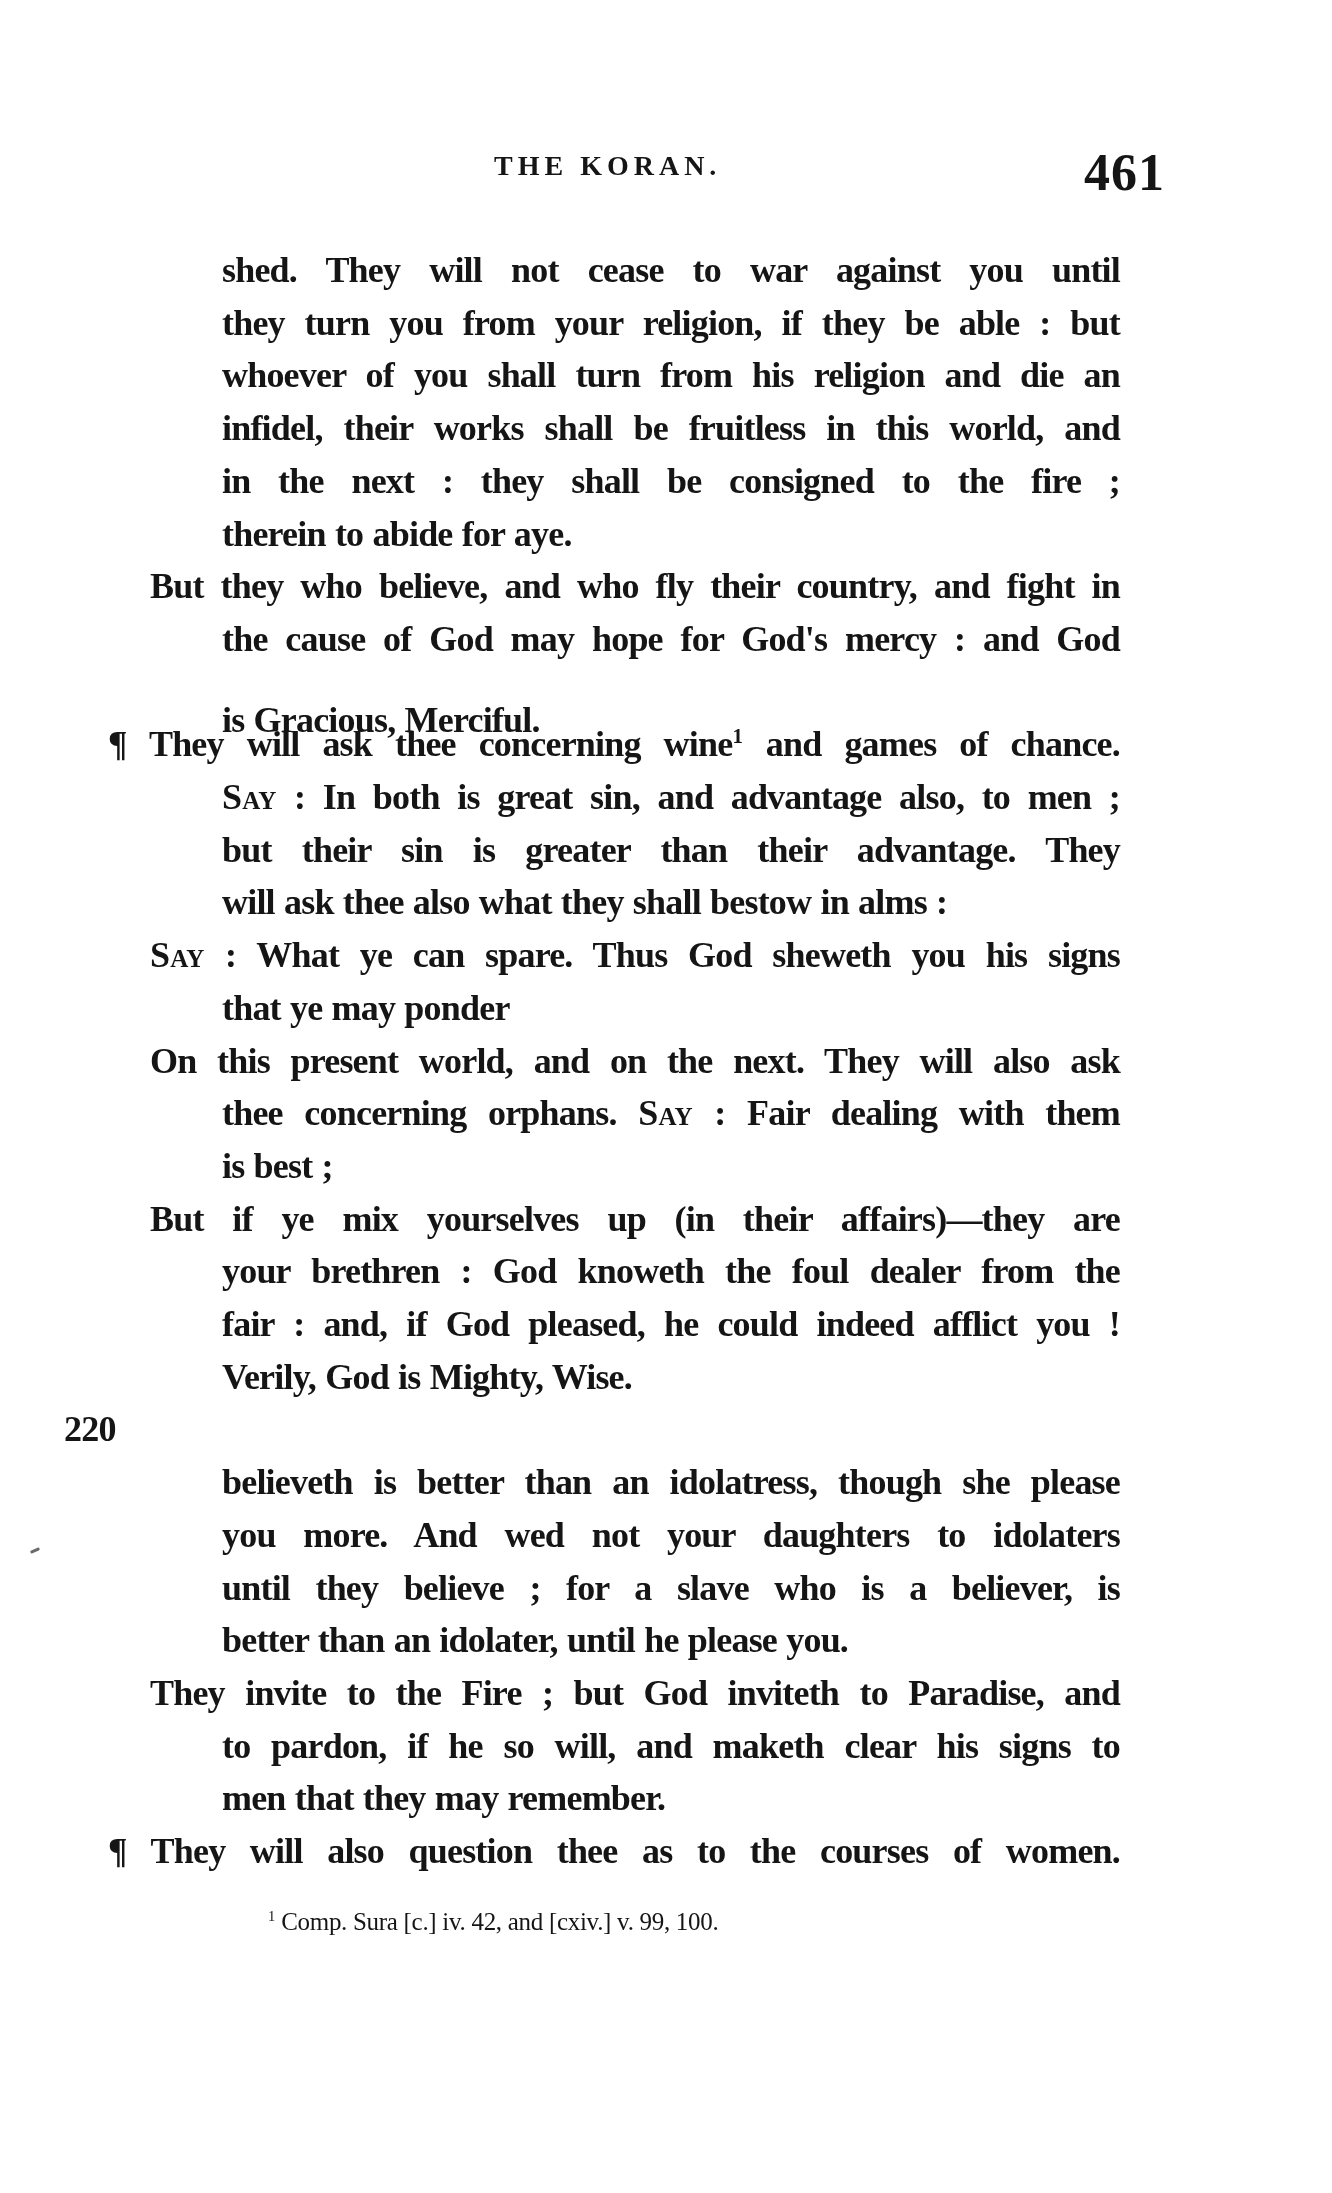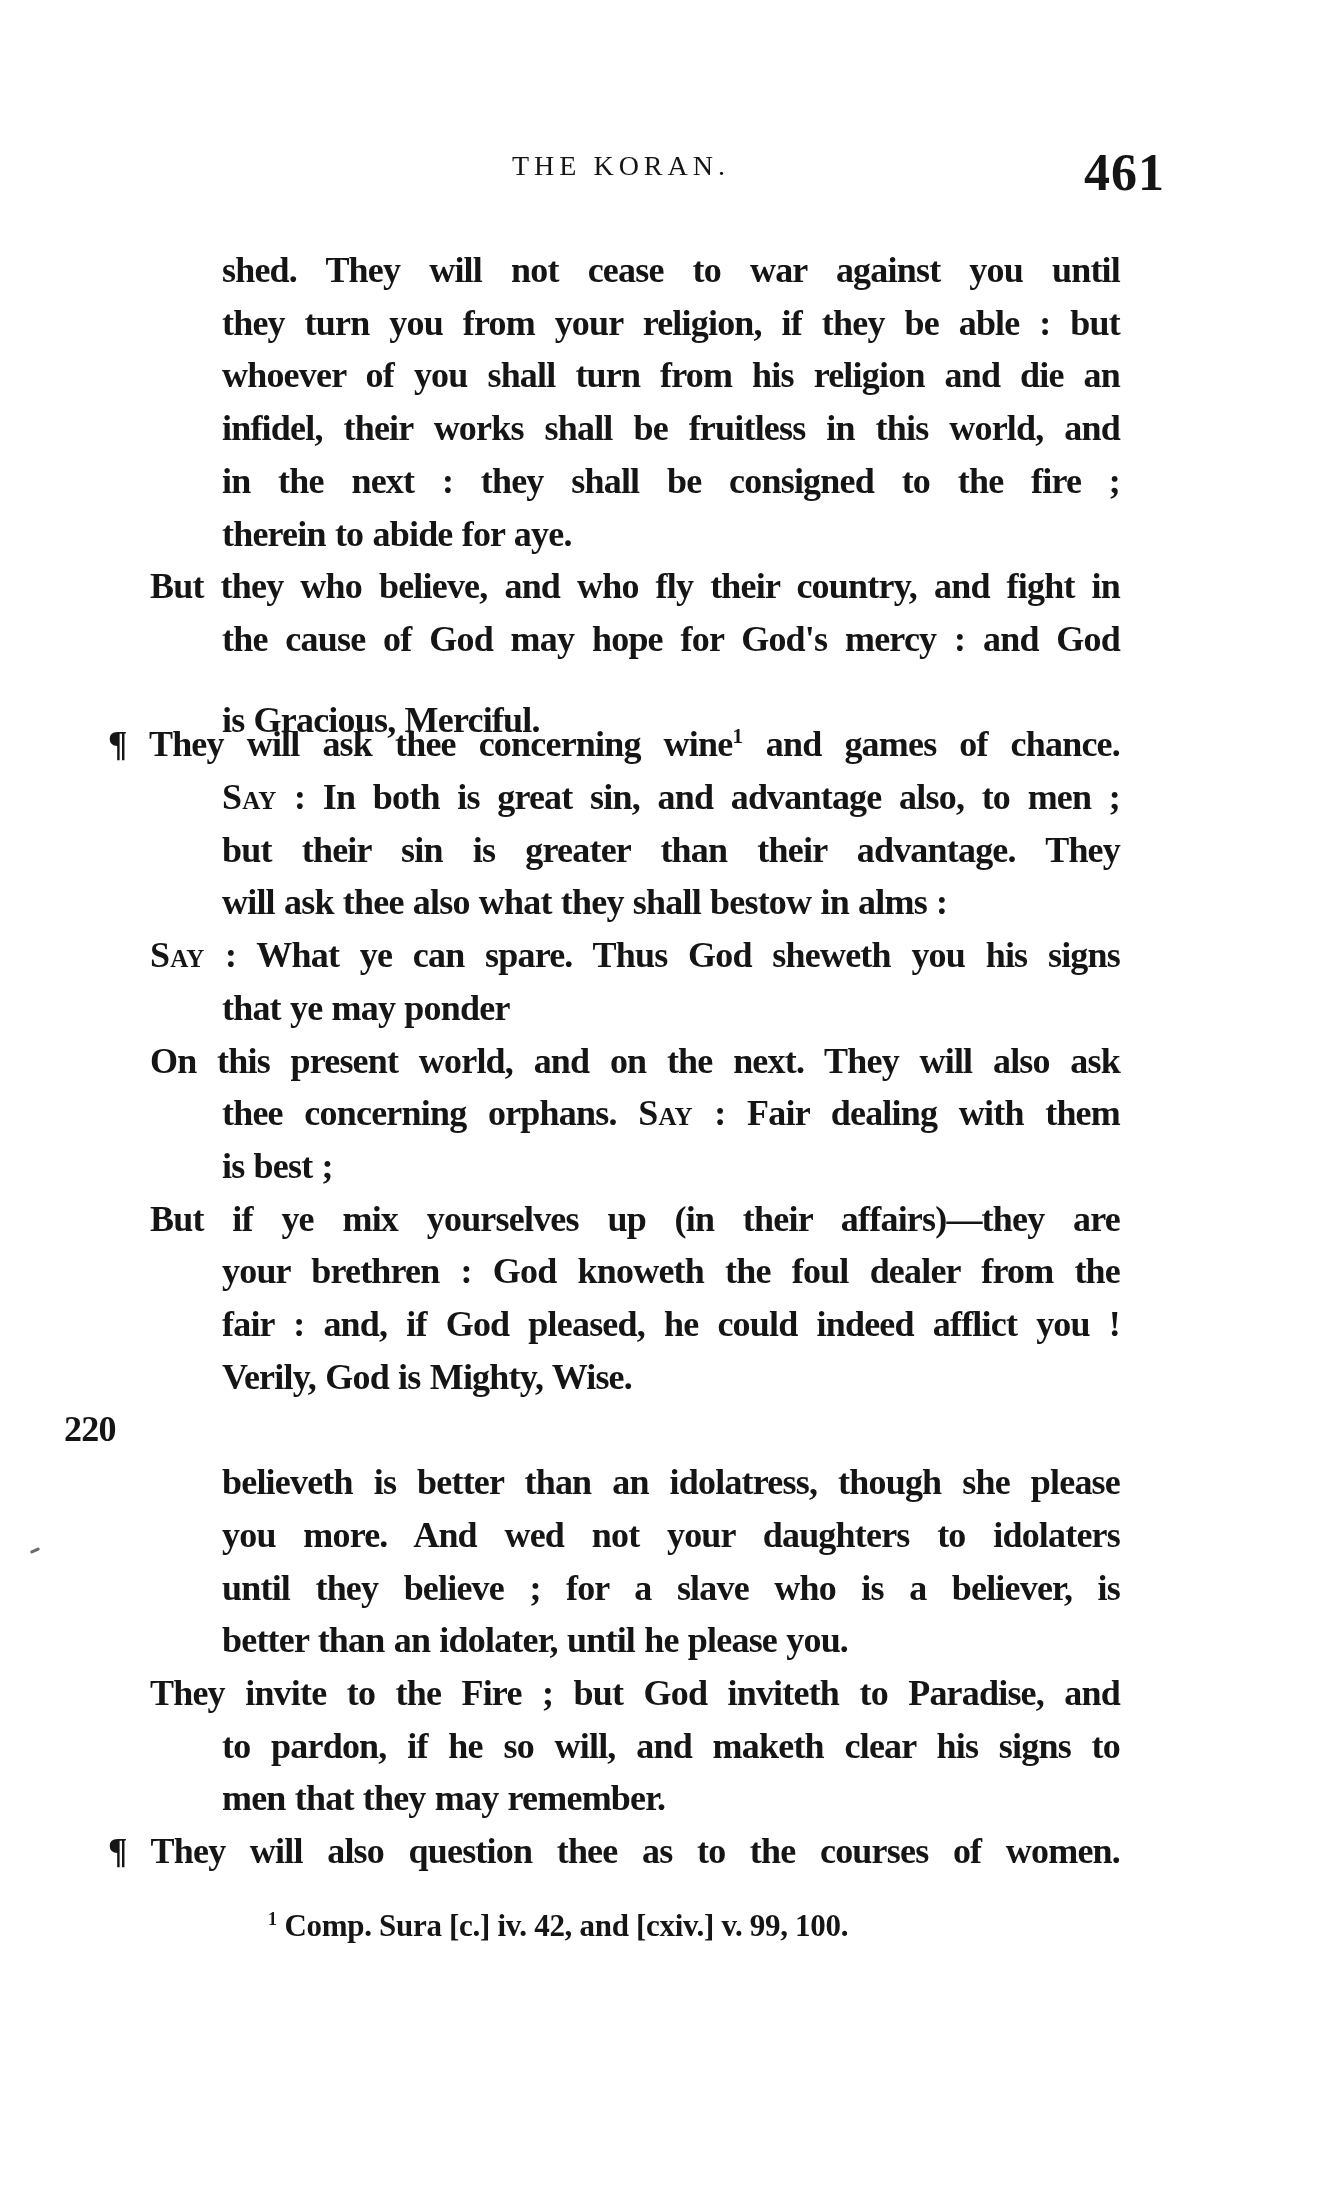--- a/index.html
+++ b/index.html
@@ -10,24 +10,23 @@
     background: #ffffff;
     font-family: "Liberation Serif", serif;
     color: #151515;
     overflow: hidden;
   }
   .header-title {
     position: absolute;
     left: 494px;
     top: 150px;
     font-size: 28px;
-    font-weight: normal;
+    font-weight: bold;
     letter-spacing: 5px;
     white-space: nowrap;
-    margin-left: 18px;
   }
   .page-num {
     position: absolute;
     left: 1052px;
     top: 143px;
     font-size: 52px;
     font-weight: bold;
     letter-spacing: 1px;
     margin-left: 32px;
   }
@@ -48,22 +47,22 @@
   .sup {
     font-size: 58%;
     vertical-align: super;
     line-height: 0;
     letter-spacing: 0;
   }
   .footnote {
     position: absolute;
     left: 268px;
     top: 1908px;
-    font-size: 31px;
-    font-weight: bold;
+    font-size: 25px;
+    font-weight: normal;
     letter-spacing: -0.3px;
     white-space: nowrap;
   }
   .speck {
     position: absolute;
     left: 30px;
     top: 1549px;
     width: 10px;
     height: 3px;
     background: #6b6b6b;

